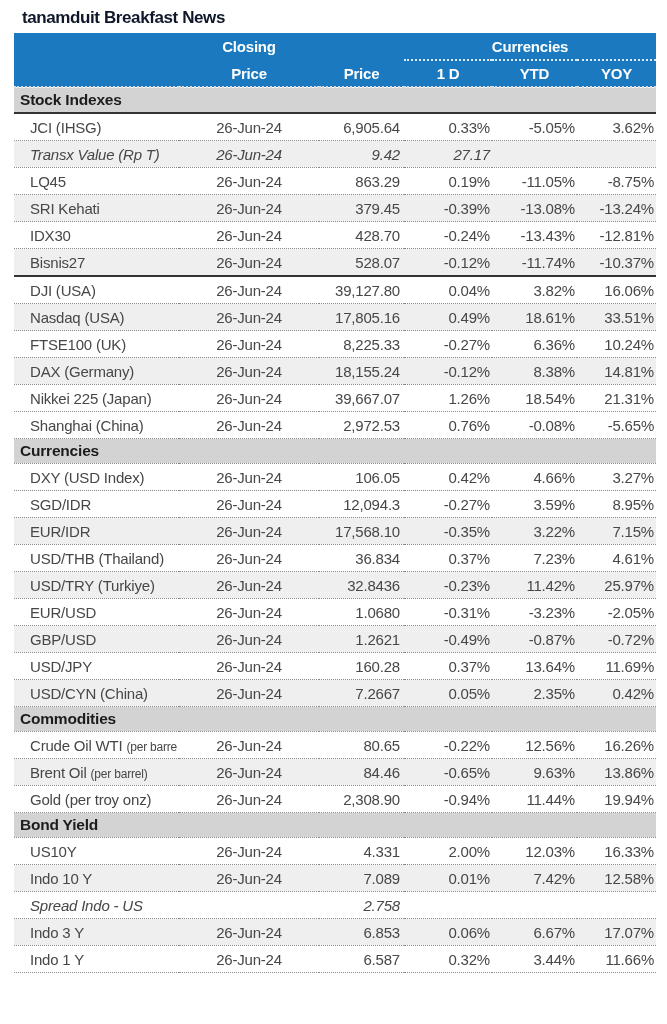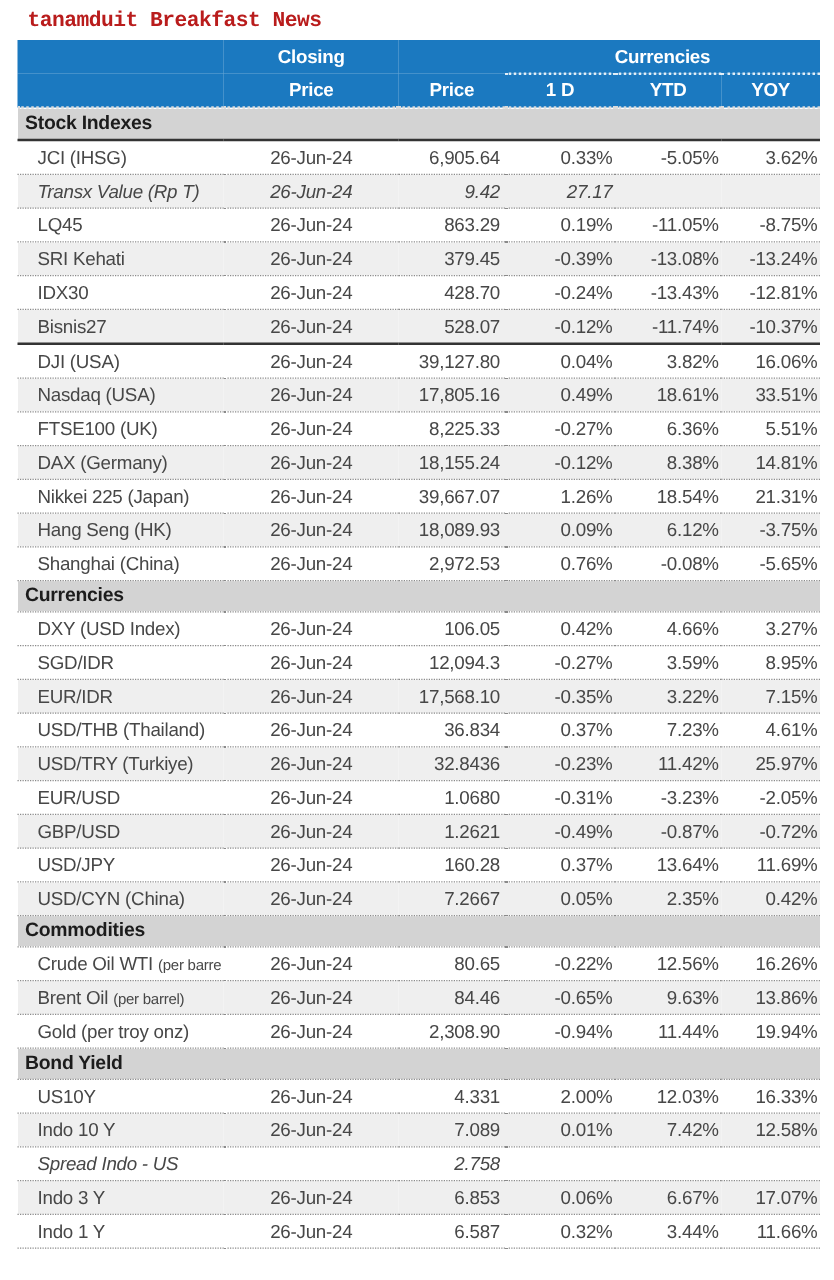--- a/index.html
+++ b/index.html
@@ -12,22 +12,22 @@
   * { box-sizing: border-box; }
   html, body {
     margin: 0; padding: 0;
     width: 667px; height: 1024px;
     background: #ffffff;
     font-family: "Liberation Sans", sans-serif;
     overflow: hidden;
   }
   .page { padding: 5px 11px 0 14px; letter-spacing: -0.2px; }
   .title {
-    font-size: 17px; font-weight: bold; color: #b91c1c;
-    margin: 3px 0 5px 8px; letter-spacing: -0.4px; font-family: Liberation Mono, monospace;
+    font-size: 17px; font-weight: bold; color: #0f172a;
+    margin: 3px 0 5px 8px; letter-spacing: -0.4px;
   }
   table {
     width: 642px; border-collapse: collapse; table-layout: fixed;
   }
   col.c-name  { width: 165px; }
   col.c-date  { width: 140px; }
   col.c-price { width: 85px; }
   col.c-d1    { width: 88px; }
   col.c-ytd   { width: 85px; }
   col.c-yoy   { width: 79px; }
@@ -162,46 +162,38 @@
           <td class="num">0.49%</td>
           <td class="num">18.61%</td>
           <td class="num">33.51%</td>
         </tr>
         <tr class="row">
           <td class="name">FTSE100 (UK)</td>
           <td class="date">26-Jun-24</td>
           <td class="num price">8,225.33</td>
           <td class="num">-0.27%</td>
           <td class="num">6.36%</td>
-          <td class="num">5.51%</td>
+          <td class="num">10.24%</td>
         </tr>
         <tr class="row alt">
           <td class="name">DAX (Germany)</td>
           <td class="date">26-Jun-24</td>
           <td class="num price">18,155.24</td>
           <td class="num">-0.12%</td>
           <td class="num">8.38%</td>
           <td class="num">14.81%</td>
         </tr>
         <tr class="row">
           <td class="name">Nikkei 225 (Japan)</td>
           <td class="date">26-Jun-24</td>
           <td class="num price">39,667.07</td>
           <td class="num">1.26%</td>
           <td class="num">18.54%</td>
           <td class="num">21.31%</td>
         </tr>
-        <tr class="row alt">
-          <td class="name">Hang Seng (HK)</td>
-          <td class="date">26-Jun-24</td>
-          <td class="num price">18,089.93</td>
-          <td class="num">0.09%</td>
-          <td class="num">6.12%</td>
-          <td class="num">-3.75%</td>
-        </tr>
         <tr class="row">
           <td class="name">Shanghai (China)</td>
           <td class="date">26-Jun-24</td>
           <td class="num price">2,972.53</td>
           <td class="num">0.76%</td>
           <td class="num">-0.08%</td>
           <td class="num">-5.65%</td>
         </tr>
         <tr class="section">
           <td colspan="6" class="section-label">Currencies</td>

